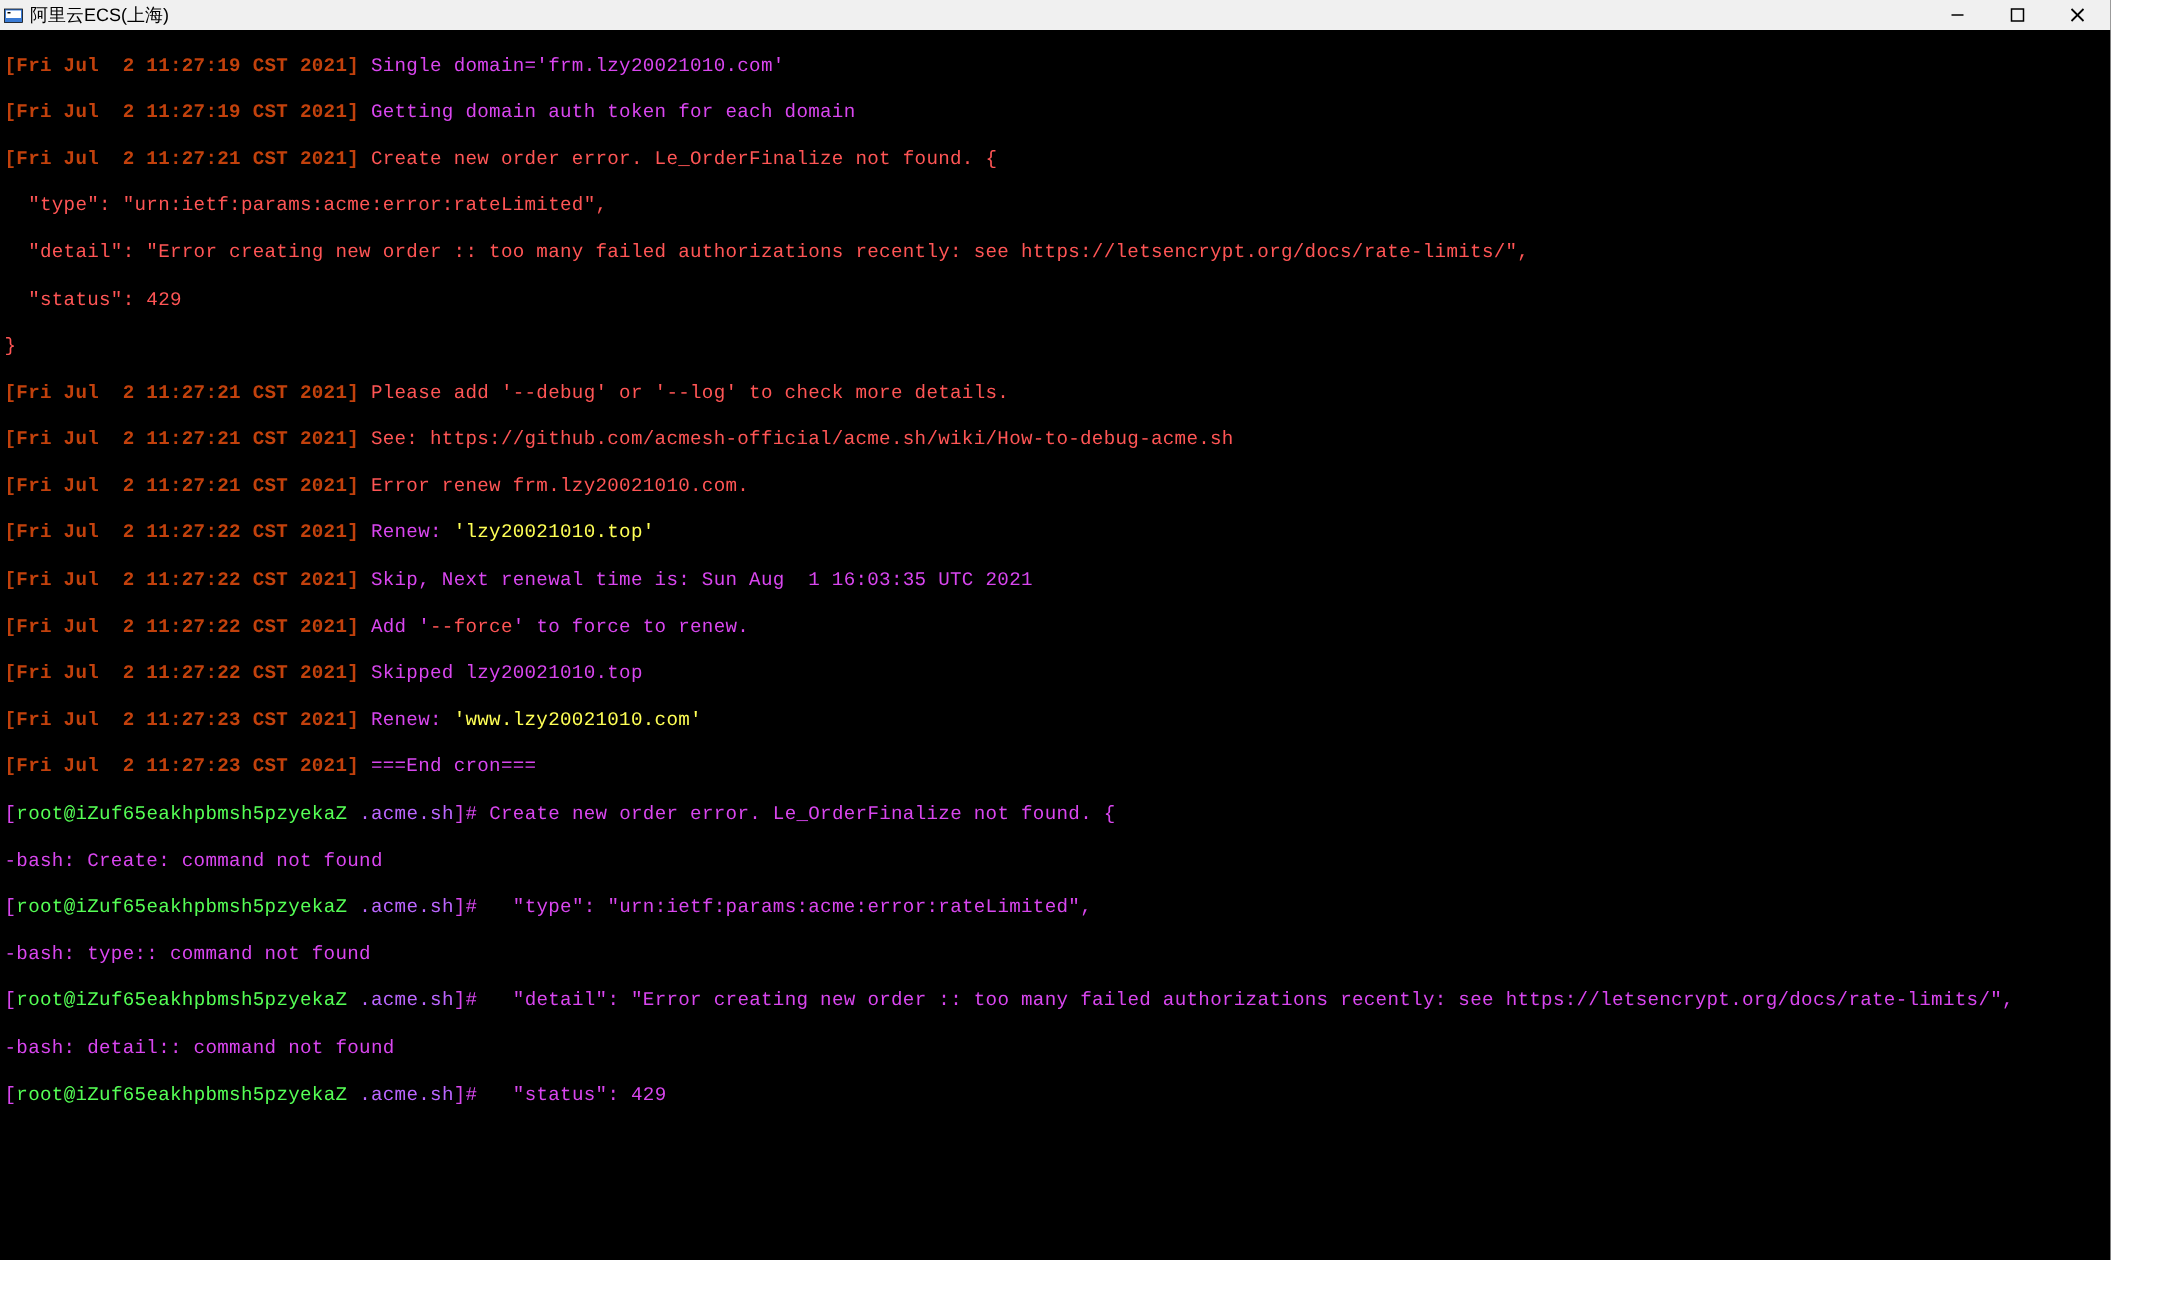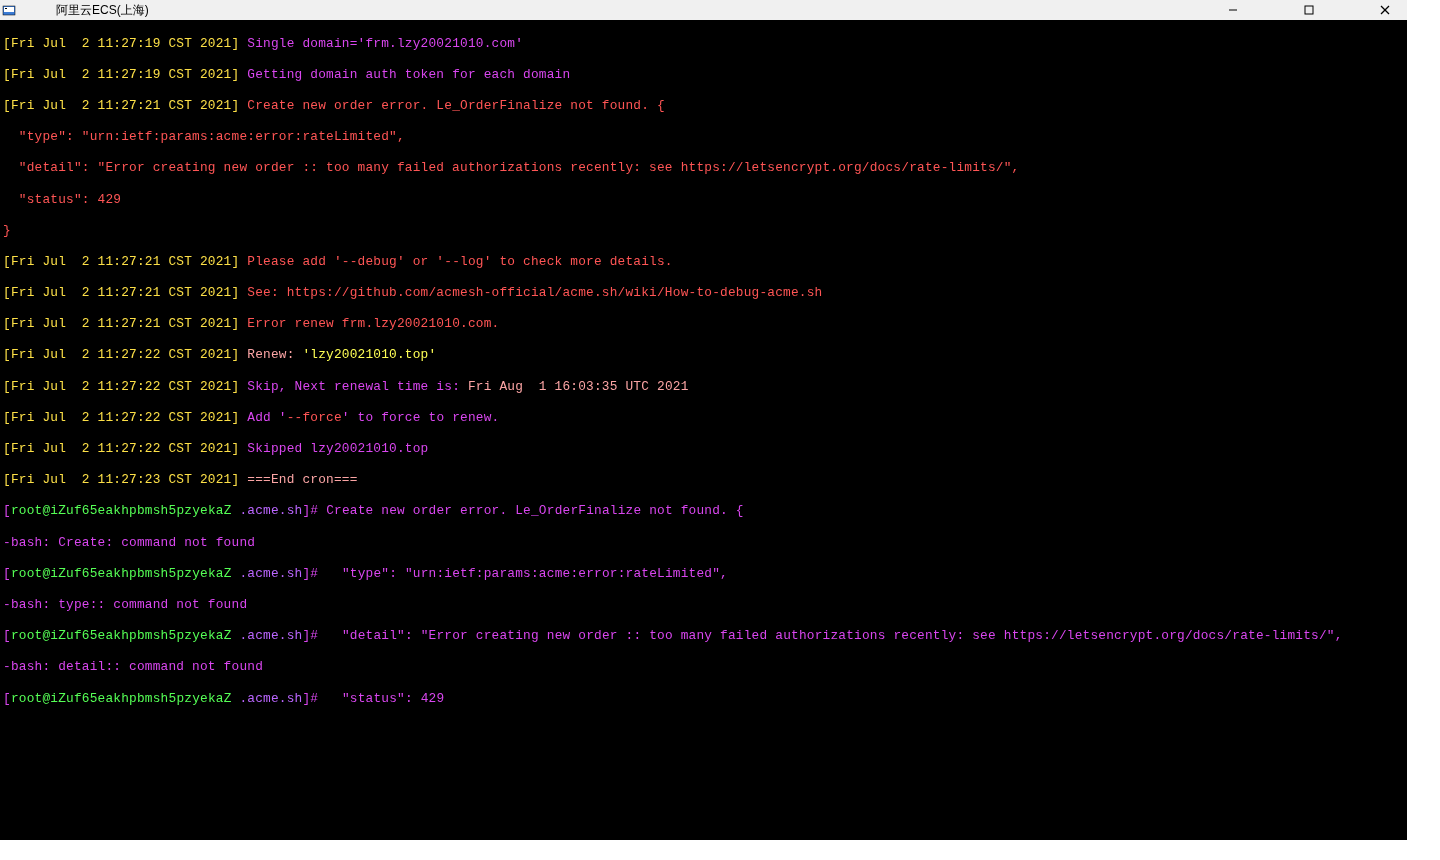--- a/index.html
+++ b/index.html
@@ -1,25 +1,25 @@
 <!DOCTYPE html>
 <html><head>
 <meta charset="utf-8">
 <style>
   html,body{margin:0;padding:0;background:#fff;font-family:sans-serif;}
   .window{width:1407px;height:840px;background:#000;position:relative;overflow:hidden;}
-  .titlebar{height:20px;background:#f0f0f0;display:flex;align-items:center;font-size:12px;color:#000;padding:0 2px;gap:36px;}
+  .titlebar{height:20px;background:#f0f0f0;display:flex;align-items:center;font-size:12px;color:#000;padding:0 2px;}
   .titlebar .ico{width:14px;height:14px;margin-right:4px;display:inline-flex;align-items:center;justify-content:center;}
   .titlebar .spacer{flex:1;}
   .winbtn{width:40px;height:20px;display:flex;align-items:center;justify-content:center;color:#000;}
   .winbtn svg{display:block;}
   .term{font-family:"Consolas","Menlo","Courier New",monospace;font-size:12.8px;line-height:15.6px;color:#ccc;
         white-space:pre;padding:0 3px;letter-spacing:0.2px;}
-  .ts{color:#fde047;}
-  .gr{color:#fca5a5;margin-top:24px;}
+  .ts{color:#c2410c;font-weight:bold;}
+  .gr{color:#d946ef;margin-top:24px;}
   .rd{color:#ff5555;}
   .ye{color:#ffff55;}
   .wh{color:#d946ef;}
   .promptline .user{color:#55ff55;text-align:right;}
   .promptline .at{color:#55ff55;}
   .promptline .host{color:#55ff55;}
   .promptline .path{color:#bb66ff;}
 </style>
 </head>
 <body>
@@ -59,23 +59,24 @@
 <div><span class="ts">[Fri Jul  2 11:27:19 CST 2021] </span><span class="wh">Getting domain auth token for each domain</span></div>
 <div><span class="ts">[Fri Jul  2 11:27:21 CST 2021] </span><span class="rd">Create new order error. Le_OrderFinalize not found. {</span></div>
 <div><span class="rd">  "type": "urn:ietf:params:acme:error:rateLimited",</span></div>
 <div><span class="rd">  "detail": "Error creating new order :: too many failed authorizations recently: see https://letsencrypt.org/docs/rate-limits/",</span></div>
 <div><span class="rd">  "status": 429</span></div>
 <div><span class="rd">}</span></div>
 <div><span class="ts">[Fri Jul  2 11:27:21 CST 2021] </span><span class="rd">Please add '--debug' or '--log' to check more details.</span></div>
 <div><span class="ts">[Fri Jul  2 11:27:21 CST 2021] </span><span class="rd">See: https://github.com/acmesh-official/acme.sh/wiki/How-to-debug-acme.sh</span></div>
 <div><span class="ts">[Fri Jul  2 11:27:21 CST 2021] </span><span class="rd">Error renew frm.lzy20021010.com.</span></div>
 <div><span class="ts">[Fri Jul  2 11:27:22 CST 2021] </span><span class="gr">Renew: </span><span class="ye">'lzy20021010.top'</span></div>
-<div><span class="ts">[Fri Jul  2 11:27:22 CST 2021] </span><span class="wh">Skip, Next renewal time is: </span><span class="gr">Fri Aug  1 16:03:35 UTC 2021</span></div>
+<div><span class="ts">[Fri Jul  2 11:27:22 CST 2021] </span><span class="wh">Skip, Next renewal time is: </span><span class="gr">Sun Aug  1 16:03:35 UTC 2021</span></div>
 <div><span class="ts">[Fri Jul  2 11:27:22 CST 2021] </span><span class="wh">Add '</span><span class="rd">--force</span><span class="wh">' to force to renew.</span></div>
 <div><span class="ts">[Fri Jul  2 11:27:22 CST 2021] </span><span class="wh">Skipped lzy20021010.top</span></div>
+<div><span class="ts">[Fri Jul  2 11:27:23 CST 2021] </span><span class="gr">Renew: </span><span class="ye">'www.lzy20021010.com'</span></div>
 <div><span class="ts">[Fri Jul  2 11:27:23 CST 2021] </span><span class="gr">===End cron===</span></div>
 <div class="promptline"><span class="wh">[</span><span class="user">root</span><span class="at">@</span><span class="host">iZuf65eakhpbmsh5pzyekaZ</span><span> </span><span class="path">.acme.sh</span><span class="wh">]# </span><span class="wh">Create new order error. Le_OrderFinalize not found. {</span></div>
 <div><span class="wh">-bash: Create: command not found</span></div>
 <div class="promptline"><span class="wh">[</span><span class="user">root</span><span class="at">@</span><span class="host">iZuf65eakhpbmsh5pzyekaZ</span><span> </span><span class="path">.acme.sh</span><span class="wh">]# </span><span class="wh">  "type": "urn:ietf:params:acme:error:rateLimited",</span></div>
 <div><span class="wh">-bash: type:: command not found</span></div>
 <div class="promptline"><span class="wh">[</span><span class="user">root</span><span class="at">@</span><span class="host">iZuf65eakhpbmsh5pzyekaZ</span><span> </span><span class="path">.acme.sh</span><span class="wh">]# </span><span class="wh">  "detail": "Error creating new order :: too many failed authorizations recently: see https://letsencrypt.org/docs/rate-limits/",</span></div>
 <div><span class="wh">-bash: detail:: command not found</span></div>
 <div class="promptline"><span class="wh">[</span><span class="user">root</span><span class="at">@</span><span class="host">iZuf65eakhpbmsh5pzyekaZ</span><span> </span><span class="path">.acme.sh</span><span class="wh">]# </span><span class="wh">  "status": 429</span></div>
 
 

